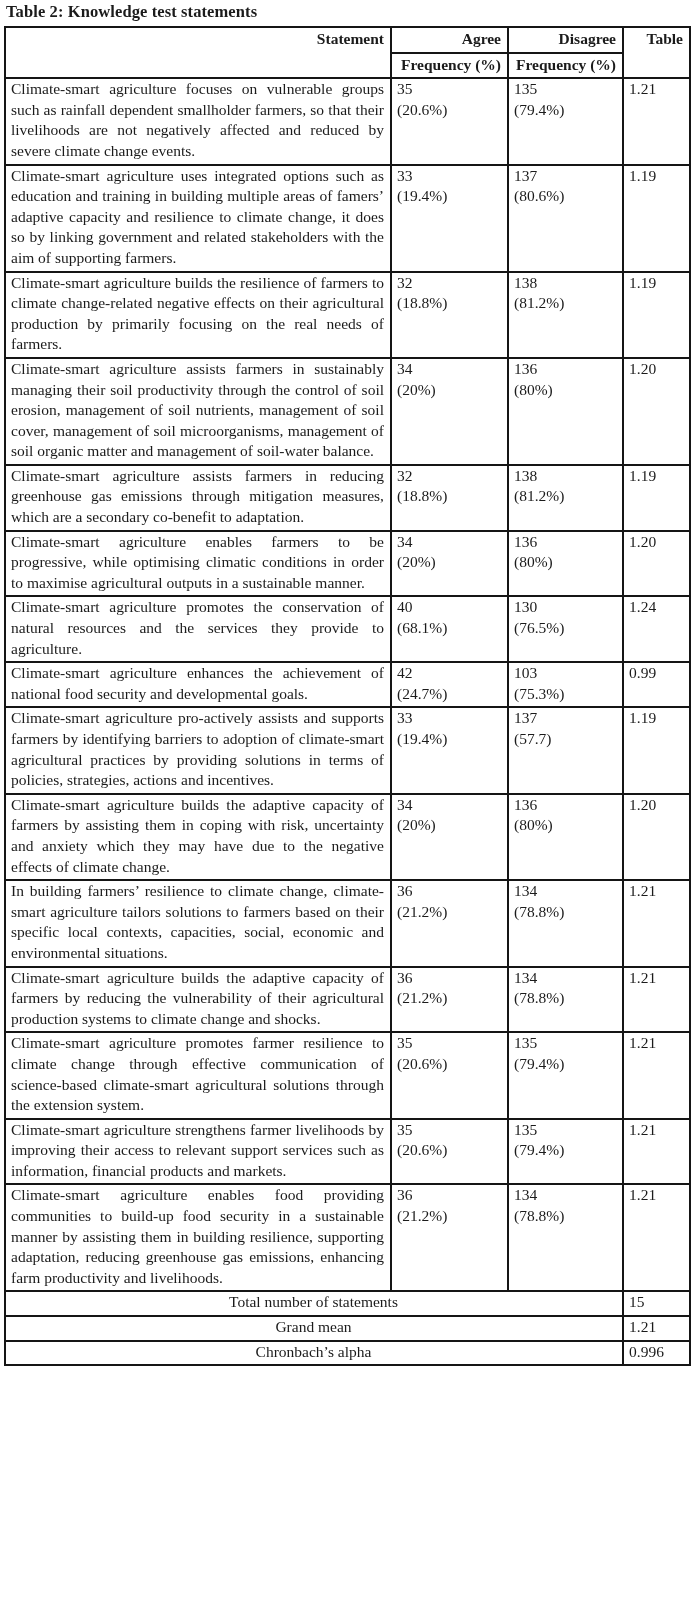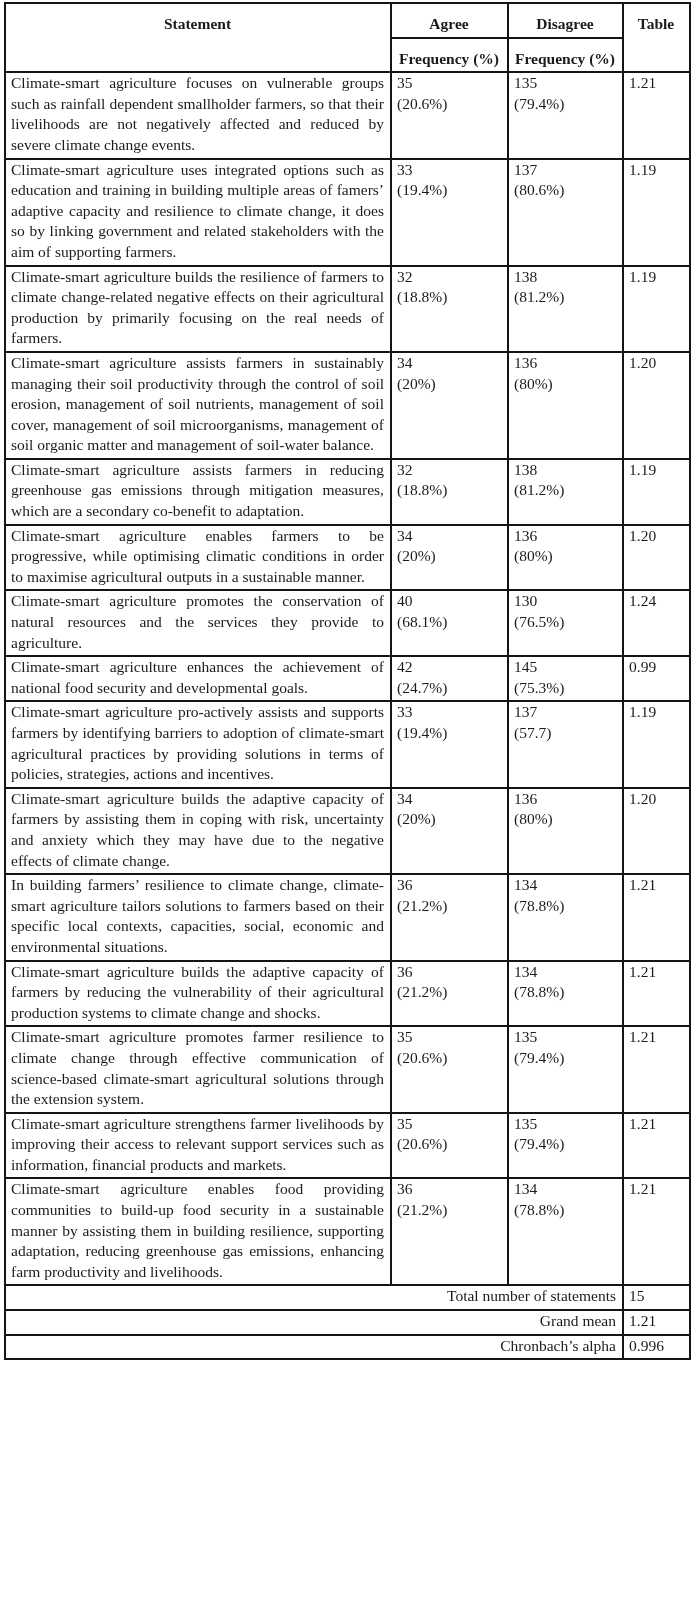--- a/index.html
+++ b/index.html
@@ -23,36 +23,37 @@
     table-layout: fixed;
   }
   .ktable th, .ktable td {
     border: 2px solid #151515;
     vertical-align: top;
     font-size: 15.5px;
     line-height: 20.6px;
     padding: 0 6px 2px 5px;
   }
   .ktable thead th {
-    text-align: center;
+    text-align: right;
     font-weight: bold;
-    padding-top: 10px;
+    padding-top: 1px;
   }
   col.c-stmt { width: 386px; }
   col.c-agree { width: 117px; }
   col.c-disagree { width: 115px; }
   col.c-mean { width: 67px; }
   td.stmt { text-align: justify; font-family: Liberation Serif, serif; }
   td.num div { display: block; }
-  tfoot td.flabel { text-align: right; }
+  tfoot td.flabel { text-align: center; }
 </style>
 </head>
 <body>
 
 <div class="page">
+  <div class="title">Table 2: Knowledge test statements</div>
 
   <table class="ktable">
     <colgroup>
       <col class="c-stmt">
       <col class="c-agree">
       <col class="c-disagree">
       <col class="c-mean">
     </colgroup>
     <thead>
       <tr>
@@ -158,21 +159,21 @@
     <td class="num">1.24</td>
   </tr>
 
   <tr>
     <td class="stmt">Climate-smart agriculture enhances the achievement of national food security and developmental goals.</td>
     <td class="num">
       <div>42</div>
       <div>(24.7%)</div>
     </td>
     <td class="num">
-      <div>145</div>
+      <div>103</div>
       <div>(75.3%)</div>
     </td>
     <td class="num">0.99</td>
   </tr>
 
   <tr>
     <td class="stmt">Climate-smart agriculture pro-actively assists and supports farmers by identifying barriers to adoption of climate-smart agricultural practices by providing solutions in terms of policies, strategies, actions and incentives.</td>
     <td class="num">
       <div>33</div>
       <div>(19.4%)</div>

